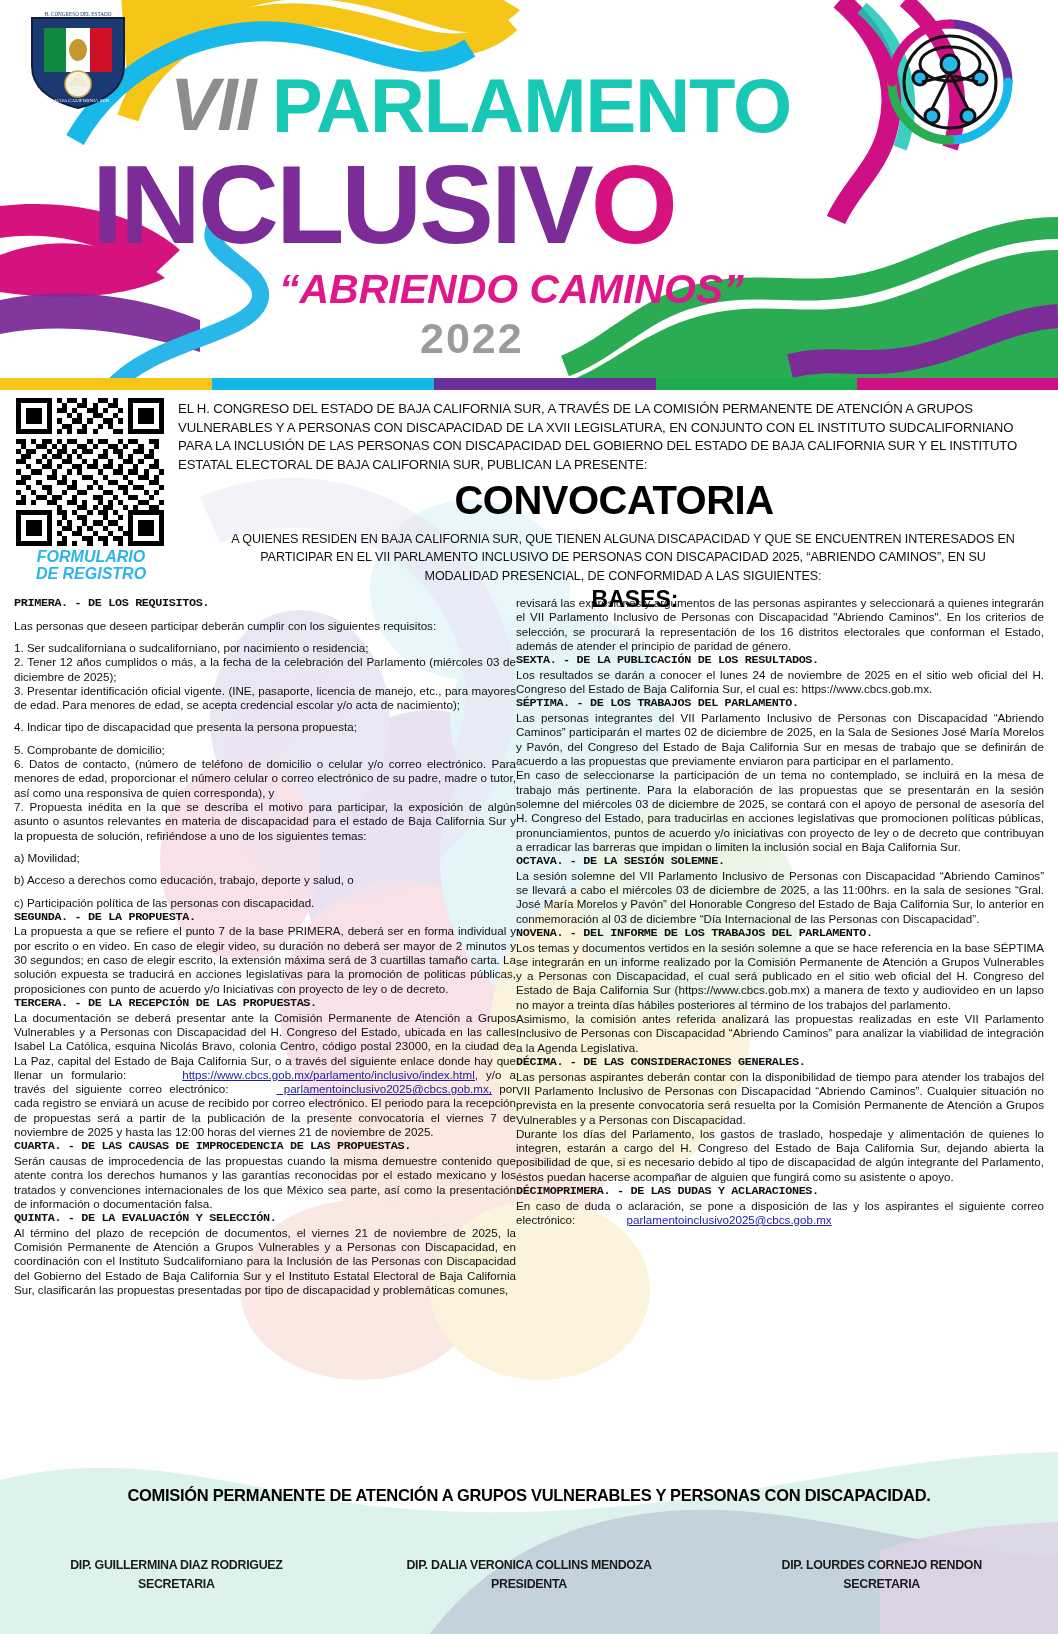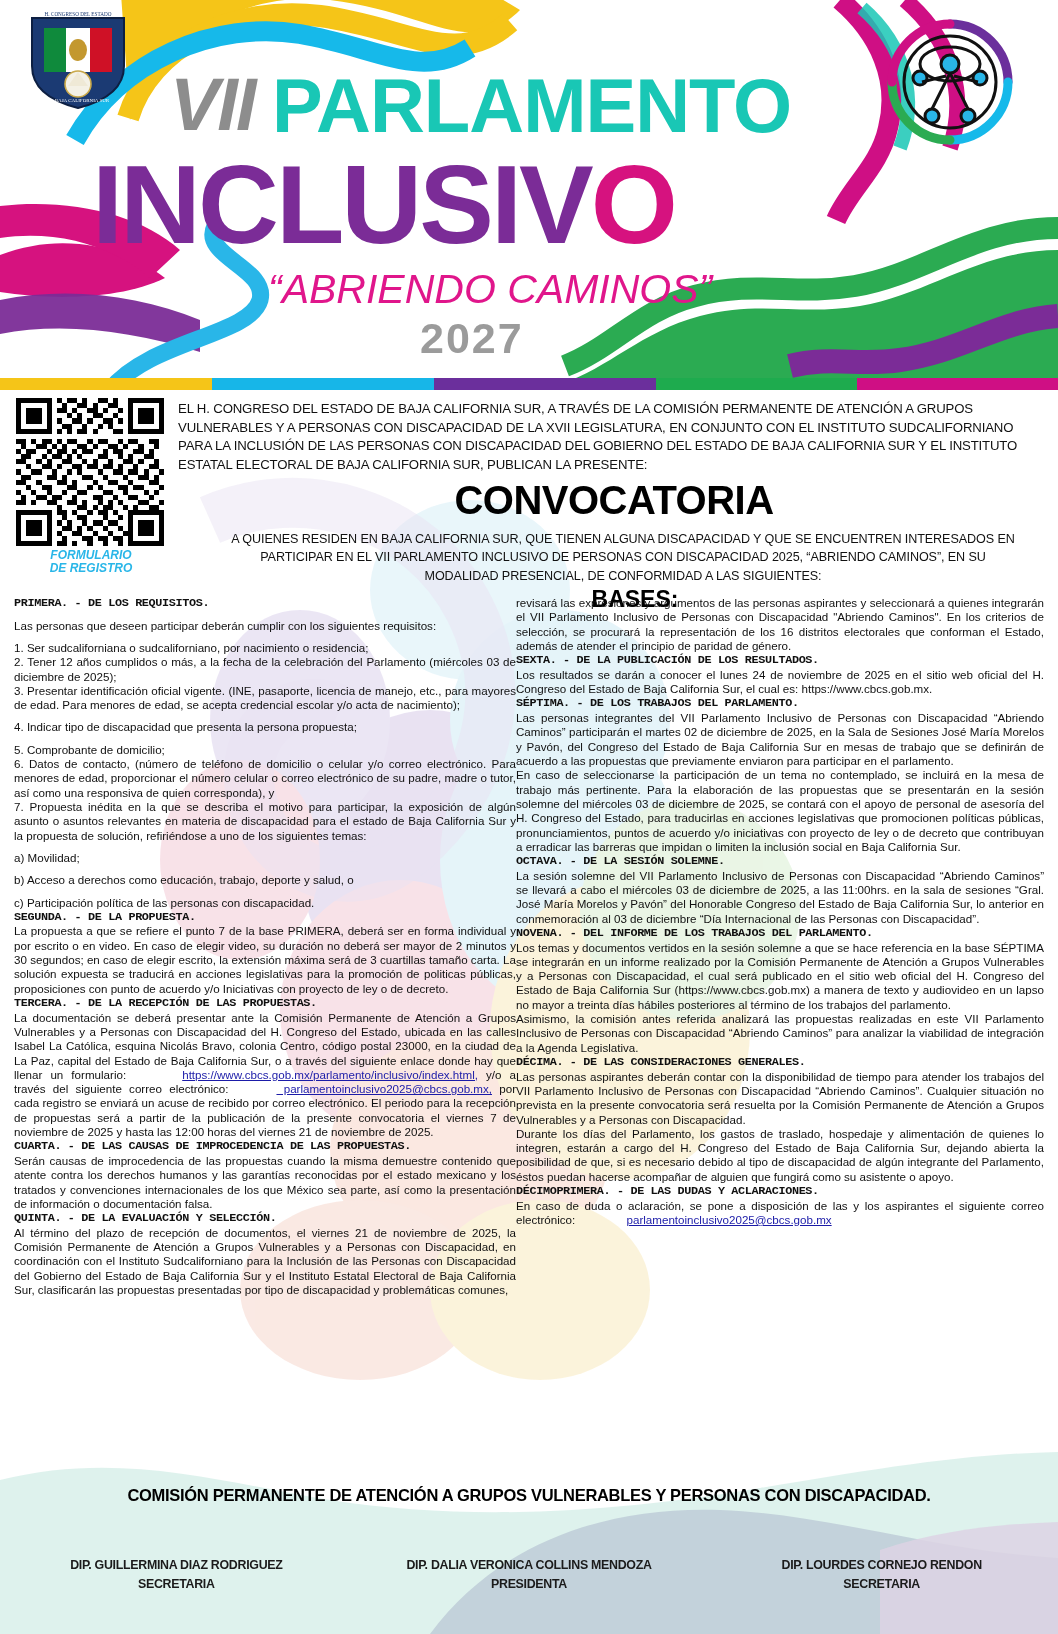--- a/index.html
+++ b/index.html
@@ -29,44 +29,44 @@
     font-family:"Liberation Sans", sans-serif;
     font-size:76px;font-weight:bold;color:#19c7b5;letter-spacing:-1px;
   }
   .t-inclusivo{
     position:absolute;left:92px;top:140px;
     font-family:"Liberation Sans", sans-serif;
     font-size:112px;font-weight:bold;color:#7b2c97;letter-spacing:-3px;
   }
   .t-inclusivo .mag{color:#d6127f;}
   .t-abriendo{
-    position:absolute;left:268px;top:266px;
-    font-family:"Liberation Sans", sans-serif;
-    font-size:41px;font-weight:normal;font-style:italic;color:#e0168b;letter-spacing:0px;
+    position:absolute;left:279px;top:266px;
+    font-family:"Liberation Sans", sans-serif;
+    font-size:41px;font-weight:bold;font-style:italic;color:#e0168b;letter-spacing:0px;
   }
   .t-2025{
     position:absolute;left:420px;top:314px;
     font-family:"Liberation Sans", sans-serif;
     font-size:43px;font-weight:bold;color:#9b9b9b;letter-spacing:2px;
   }
 
   
   .strip{position:absolute;left:0;top:378px;width:1058px;height:12px;display:flex;}
   .strip div{height:12px;}
 
   
   .bg-art{position:absolute;left:0;top:390px;width:1058px;height:1244px;z-index:0;}
 
   
   .content{position:absolute;left:0;top:390px;width:1058px;height:1244px;z-index:2;}
 
   .qr-wrap{position:absolute;left:16px;top:8px;width:150px;}
   .qr{width:148px;height:148px;display:block;background:#fff;}
   .qr-cap{
-    text-align:center;font-size:12px;font-weight:bold;font-style:italic;
+    text-align:center;font-size:16px;font-weight:bold;font-style:italic;
     color:#29b6e8;line-height:1.05;margin-top:3px;letter-spacing:0px;
   }
 
   .intro{
     position:absolute;left:178px;top:10px;width:872px;
     font-size:13.2px;line-height:1.42;color:#111;
     font-family:"Liberation Sans", sans-serif;
     letter-spacing:-0.15px;
   }
   .convocatoria{
@@ -160,21 +160,21 @@
       <circle cx="46" cy="98" r="7" fill="#29b6e8" stroke="#111" stroke-width="3"></circle>
       <circle cx="82" cy="98" r="7" fill="#29b6e8" stroke="#111" stroke-width="3"></circle>
       <path d="M64 55 L46 91 M64 55 L82 91 M36 64 L60 58 M92 64 L68 58" stroke="#111" stroke-width="3" fill="none"></path>
     </svg>
 
     <div class="title-block">
       <span class="t-vii">VII</span>
       <span class="t-parlamento">PARLAMENTO</span>
       <span class="t-inclusivo"><span>INCLUSIV</span><span class="mag">O</span></span>
       <span class="t-abriendo">“ABRIENDO CAMINOS”</span>
-      <span class="t-2025">2027</span>
+      <span class="t-2025">2022</span>
     </div>
 
     <div class="strip">
       <div style="width:20%;background:#f5c518"></div>
       <div style="width:21%;background:#17b6e8"></div>
       <div style="width:21%;background:#6b2f9c"></div>
       <div style="width:19%;background:#1eab4e"></div>
       <div style="width:19%;background:#cf0f84"></div>
     </div>
   </div>

